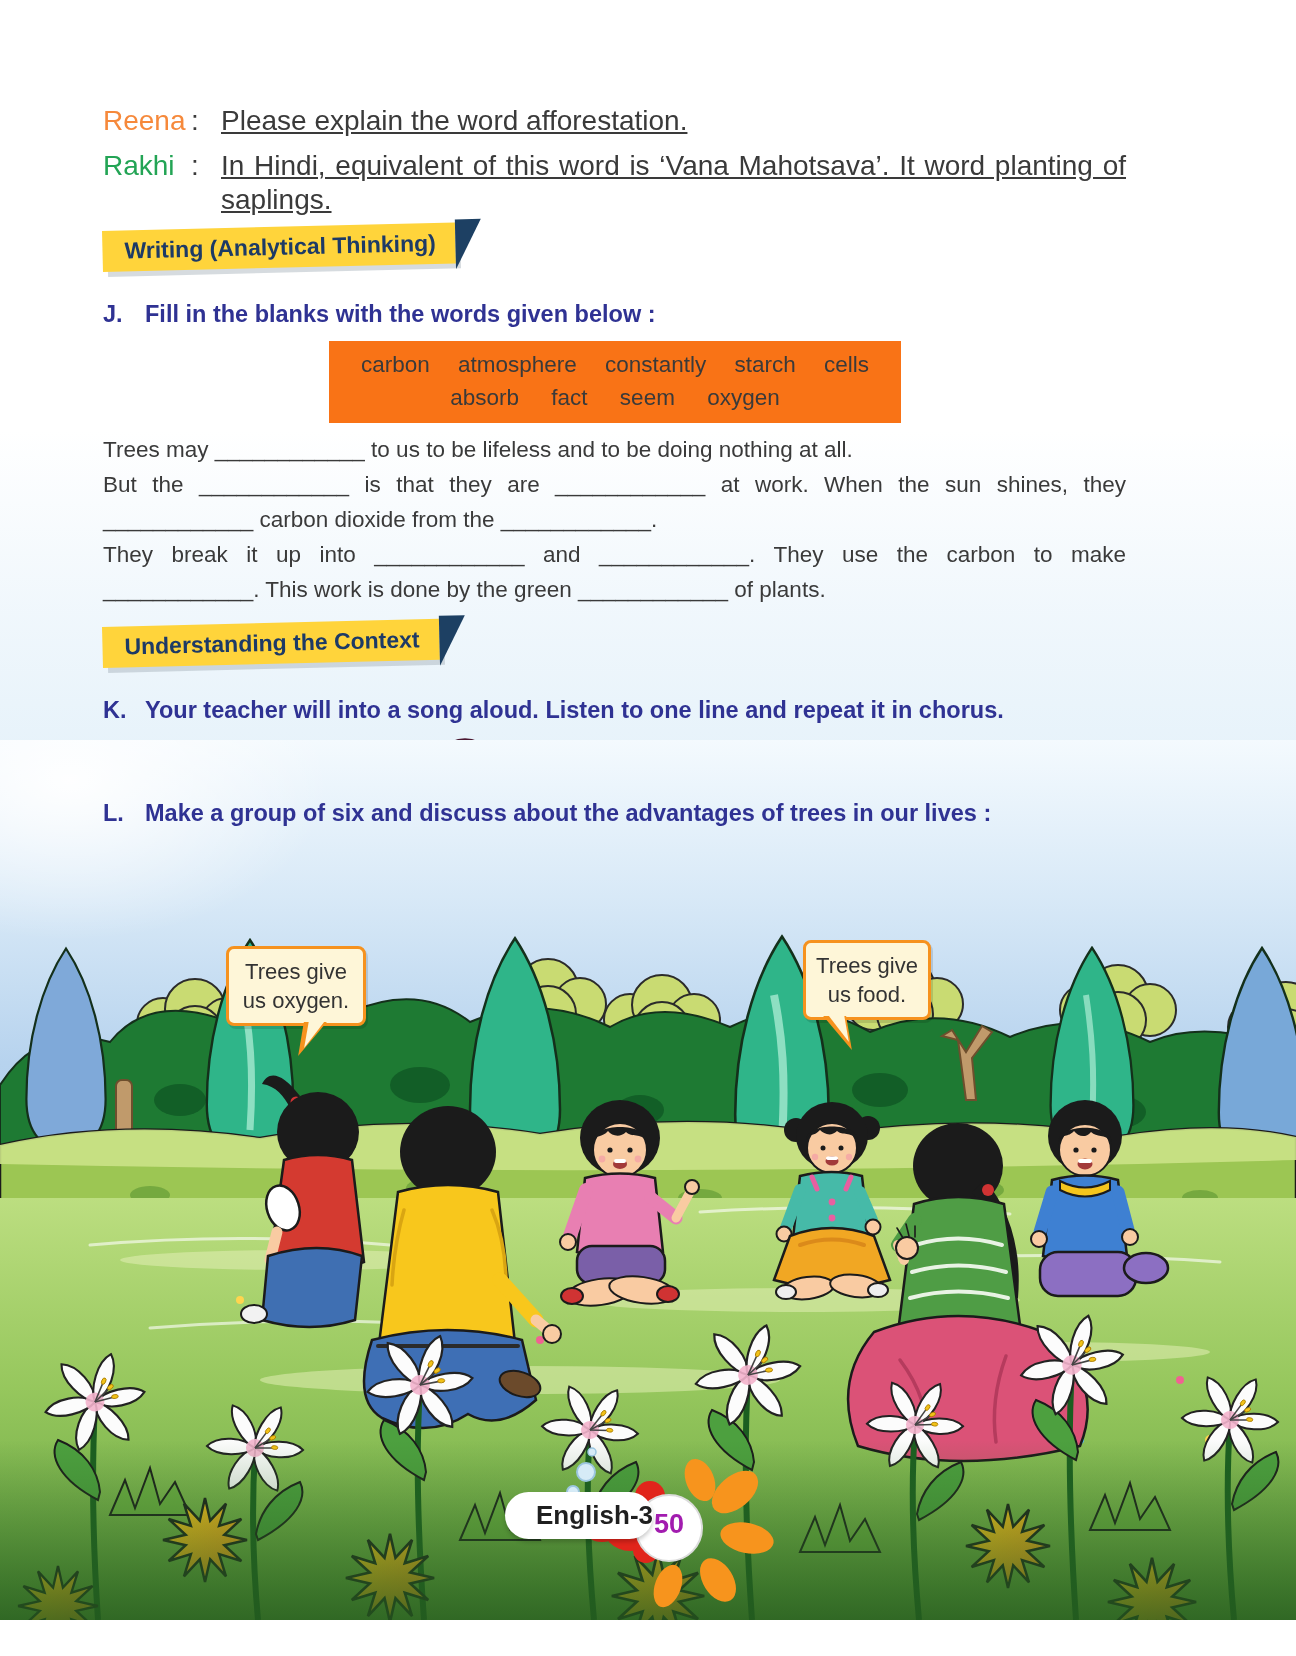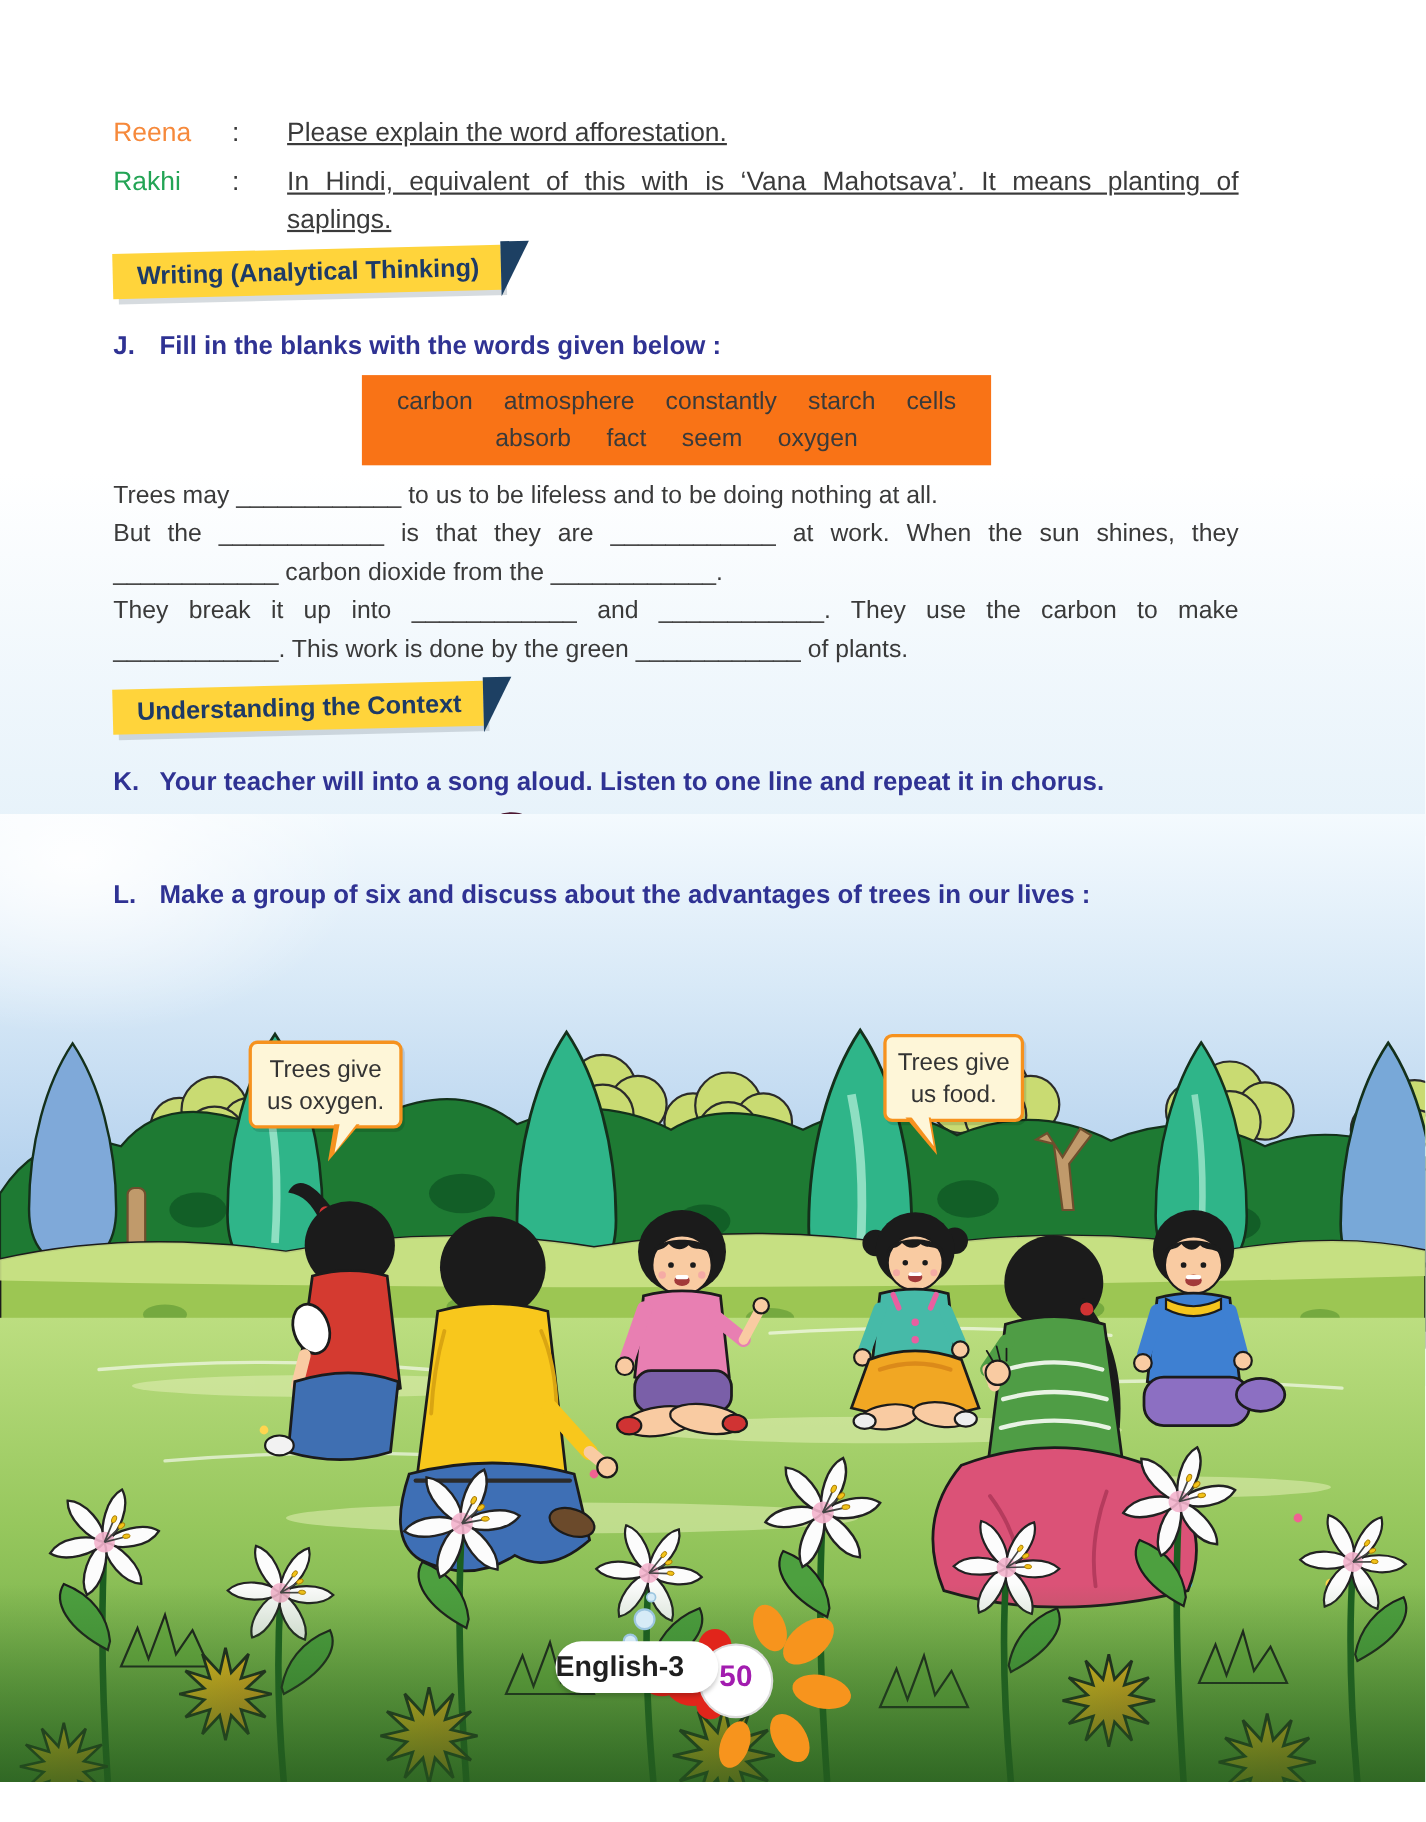--- a/index.html
+++ b/index.html
@@ -10,21 +10,21 @@
     font-family:"Liberation Sans", sans-serif; color:#3a3a3a;
   }
   
   .ambient {
     position:absolute; left:0; top:430px; width:1296px; height:330px;
     background:linear-gradient(180deg, rgba(228,241,250,0) 0%, rgba(228,241,250,.55) 55%, #E6F2FA 100%);
   }
   .content { position:relative; padding:104px 170px 0 103px; width:1296px; }
 
   
-  .dlg { display:flex; font-size:24px; line-height:34px;gap:20px; }
+  .dlg { display:flex; font-size:28px; line-height:34px; }
   .dlg + .dlg { margin-top:11px; }
   .dlg .name { width:88px; font-weight:400; }
   .name.reena { color:#F6893B; }
   .name.rakhi { color:#23A455; }
   .dlg .colon { width:30px; }
   .dlg .dtext { flex:1; text-align:justify;text-decoration:underline; }
 
   
   .banner-wrap { position:relative; height:52px; margin-top:14px; }
   .banner {
@@ -75,21 +75,21 @@
   .bubble.left { left:226px; top:206px; width:140px; }
   .bubble.right { left:803px; top:200px; width:128px; }
   .tail-o, .tail-i { position:absolute; width:0; height:0; }
   .bubble.left .tail-o { bottom:-33px; left:70px; border-top:34px solid #F6921E; border-left:4px solid transparent; border-right:19px solid transparent; transform:skewX(-16deg); }
   .bubble.left .tail-i { bottom:-25px; left:76px; border-top:27px solid #FEF6D8; border-left:3px solid transparent; border-right:13px solid transparent; transform:skewX(-16deg); }
   .bubble.right .tail-o { bottom:-33px; left:22px; border-top:34px solid #F6921E; border-right:4px solid transparent; border-left:19px solid transparent; transform:skewX(16deg); }
   .bubble.right .tail-i { bottom:-25px; left:26px; border-top:27px solid #FEF6D8; border-right:3px solid transparent; border-left:13px solid transparent; transform:skewX(16deg); }
 
   .footer-pill {
     position:absolute; left:505px; top:752px; width:148px; height:47px;
-    background:#ffffff; border-radius:26px; text-align:left; line-height:47px;
+    background:#ffffff; border-radius:26px; text-align:right; line-height:47px;
     font-size:26px; font-weight:700; color:#1f1f1f; box-shadow:0 3px 4px rgba(0,0,0,.2);
   }
   .page-num {
     position:absolute; left:641px; top:769px; width:56px; text-align:center;
     font-size:27px; font-weight:bold; color:#a21caf;
   }
 </style>
 </head>
 <body>
 
@@ -99,21 +99,21 @@
   <div class="content">
 
     <div class="dlg">
       <span class="name reena">Reena</span>
       <span class="colon">:</span>
       <span class="dtext">Please explain the word afforestation.</span>
     </div>
     <div class="dlg">
       <span class="name rakhi">Rakhi</span>
       <span class="colon">:</span>
-      <span class="dtext">In Hindi, equivalent of this with is ‘Vana Mahotsava’. It means planting of saplings.</span>
+      <span class="dtext">In Hindi, equivalent of this word is ‘Vana Mahotsava’. It word planting of saplings.</span>
     </div>
 
     <div class="banner-wrap">
       <div class="banner">
         <span>Writing (Analytical Thinking)</span>
         <span class="flag"></span>
       </div>
     </div>
 
     <div class="sec">

